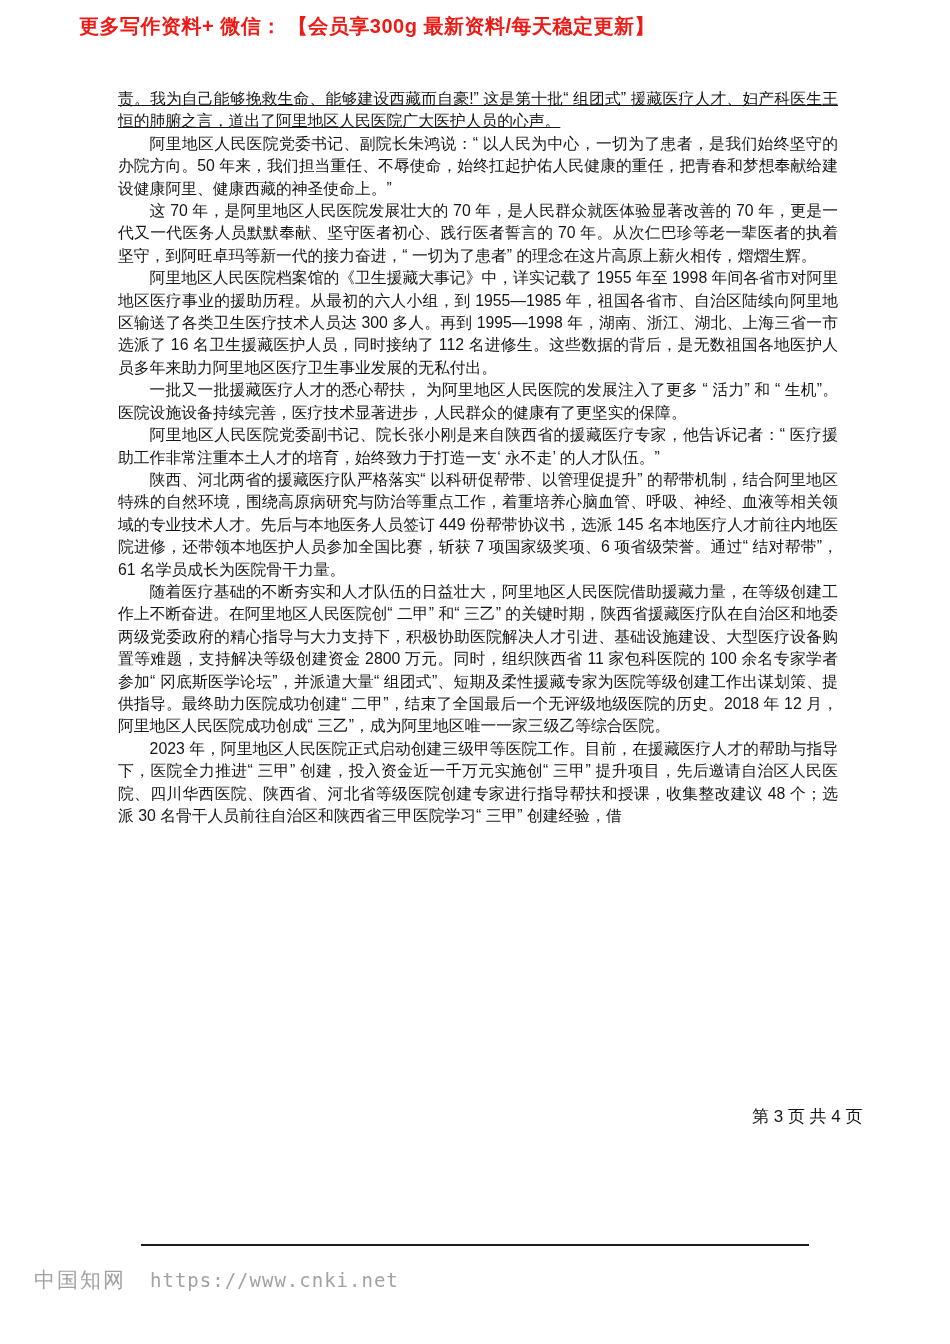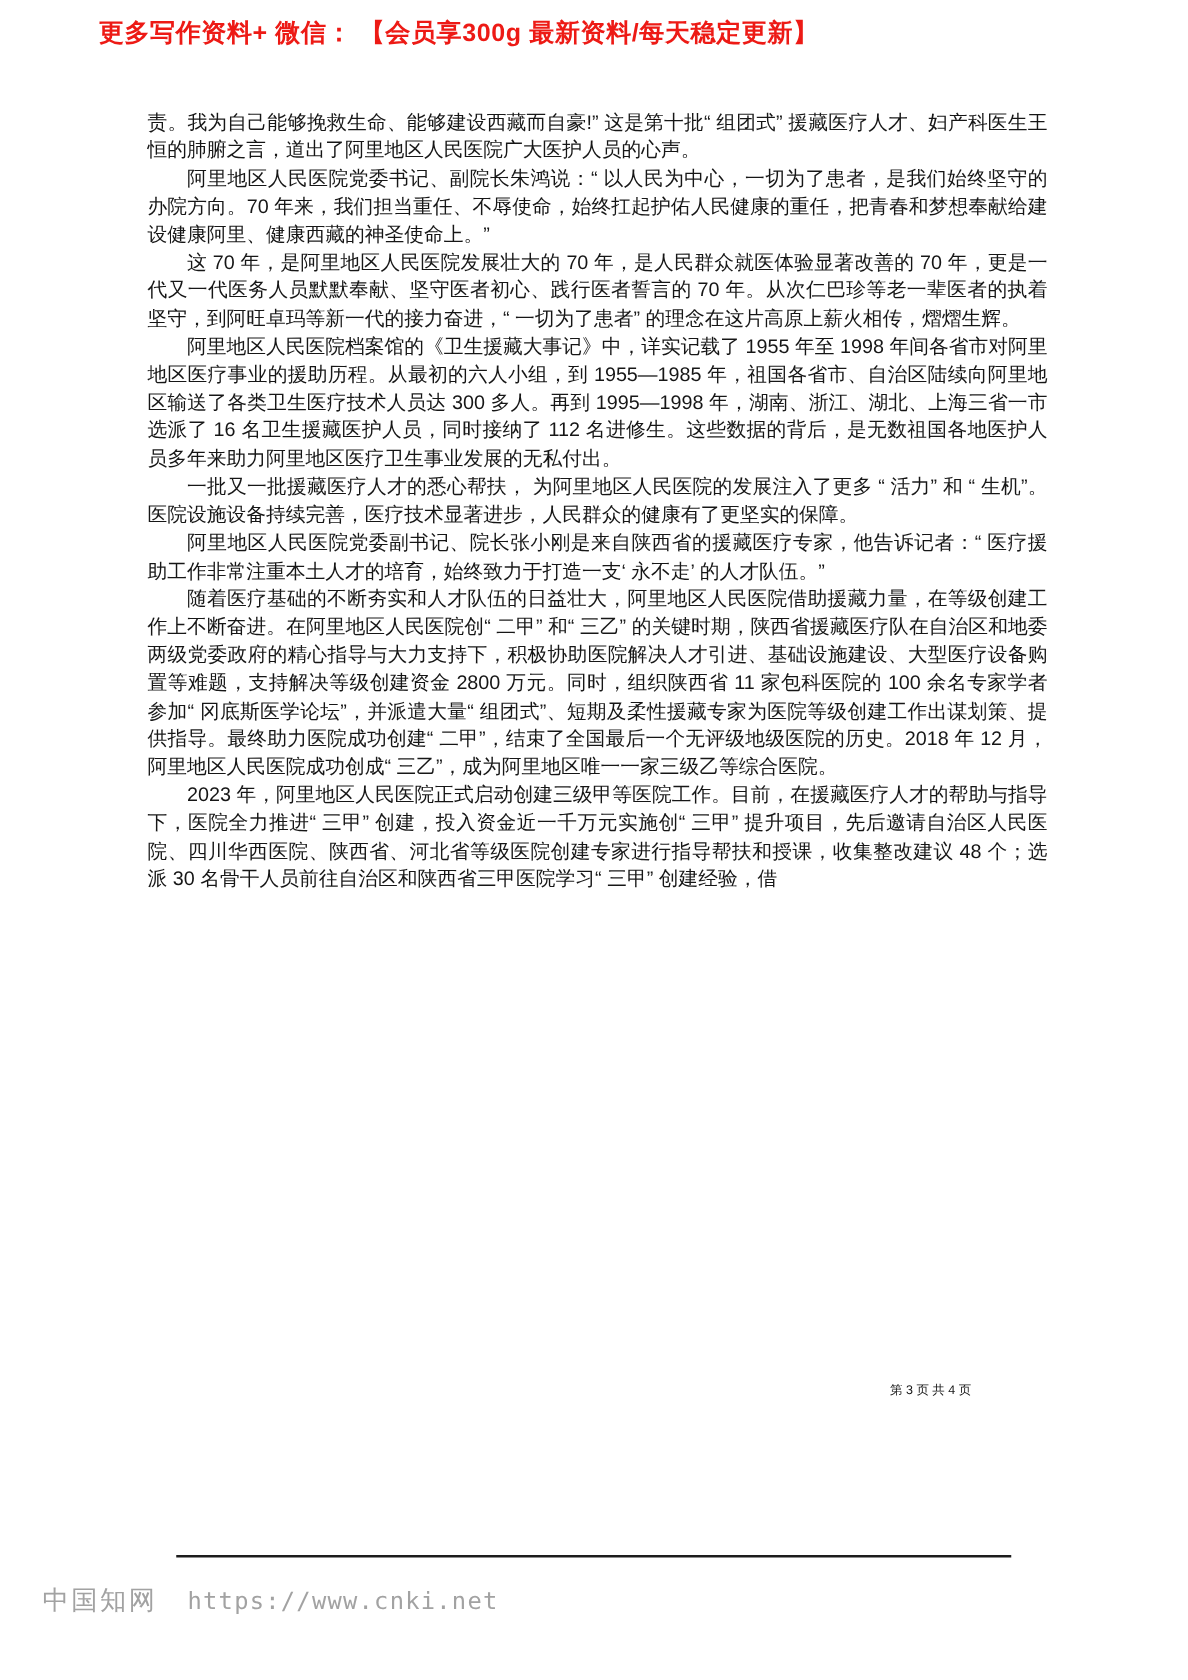--- a/index.html
+++ b/index.html
@@ -19,24 +19,24 @@
     white-space: nowrap;
   }
   .article {
     position: absolute; left: 118px; top: 88px; width: 720px;
     font-size: 15.8px; line-height: 22.4px;
     color: #161616;
     text-align: justify;
     text-justify: inter-character;
   }
   .article p { margin: 0; padding: 0; text-indent: 2em; }
-  .article p.noindent { text-indent: 0; }
+  .article p.noindent { text-indent: 0; text-decoration: underline; }
   .pagenum {
-    position: absolute; left: 712px; top: 1105px;
-    font-size: 10px; color: #161616; white-space: nowrap; text-align: center;
+    position: absolute; left: 752px; top: 1105px;
+    font-size: 17px; color: #161616; white-space: nowrap; text-align: center;
   }
   .divider {
     position: absolute; left: 141px; top: 1244px;
     width: 668px; height: 2px; background: #1c1c1c;
   }
   .watermark {
     position: absolute; left: 34px; top: 1266px;
     color: var(--wm-color, #a2a2a2); white-space: nowrap;
   }
   .wm-brand {
@@ -50,25 +50,26 @@
 </style>
 </head>
 <body style="--promo-color: #ed1a15; --wm-color: #a2a2a2;">
 
 <div class="page">
 
   <div class="promo">更多写作资料+ 微信： 【会员享300g 最新资料/每天稳定更新】</div>
 
   <div class="article">
     <p class="noindent">责。我为自己能够挽救生命、能够建设西藏而自豪!” 这是第十批“ 组团式” 援藏医疗人才、妇产科医生王恒的肺腑之言，道出了阿里地区人民医院广大医护人员的心声。</p>
-    <p>阿里地区人民医院党委书记、副院长朱鸿说：“ 以人民为中心，一切为了患者，是我们始终坚守的办院方向。70 年来，我们担当重任、不辱使命，始终扛起护佑人民健康的重任，把青春和梦想奉献给建设健康阿里、健康西藏的神圣使命上。”</p>
+    <p>阿里地区人民医院党委书记、副院长朱鸿说：“ 以人民为中心，一切为了患者，是我们始终坚守的办院方向。50 年来，我们担当重任、不辱使命，始终扛起护佑人民健康的重任，把青春和梦想奉献给建设健康阿里、健康西藏的神圣使命上。”</p>
     <p>这 70 年，是阿里地区人民医院发展壮大的 70 年，是人民群众就医体验显著改善的 70 年，更是一代又一代医务人员默默奉献、坚守医者初心、践行医者誓言的 70 年。从次仁巴珍等老一辈医者的执着坚守，到阿旺卓玛等新一代的接力奋进，“ 一切为了患者” 的理念在这片高原上薪火相传，熠熠生辉。</p>
     <p>阿里地区人民医院档案馆的《卫生援藏大事记》中，详实记载了 1955 年至 1998 年间各省市对阿里地区医疗事业的援助历程。从最初的六人小组，到 1955—1985 年，祖国各省市、自治区陆续向阿里地区输送了各类卫生医疗技术人员达 300 多人。再到 1995—1998 年，湖南、浙江、湖北、上海三省一市选派了 16 名卫生援藏医护人员，同时接纳了 112 名进修生。这些数据的背后，是无数祖国各地医护人员多年来助力阿里地区医疗卫生事业发展的无私付出。</p>
     <p>一批又一批援藏医疗人才的悉心帮扶， 为阿里地区人民医院的发展注入了更多 “ 活力” 和 “ 生机”。医院设施设备持续完善，医疗技术显著进步，人民群众的健康有了更坚实的保障。</p>
     <p>阿里地区人民医院党委副书记、院长张小刚是来自陕西省的援藏医疗专家，他告诉记者：“ 医疗援助工作非常注重本土人才的培育，始终致力于打造一支‘ 永不走’ 的人才队伍。”</p>
+    <p>陕西、河北两省的援藏医疗队严格落实“ 以科研促帮带、以管理促提升” 的帮带机制，结合阿里地区特殊的自然环境，围绕高原病研究与防治等重点工作，着重培养心脑血管、呼吸、神经、血液等相关领域的专业技术人才。先后与本地医务人员签订 449 份帮带协议书，选派 145 名本地医疗人才前往内地医院进修，还带领本地医护人员参加全国比赛，斩获 7 项国家级奖项、6 项省级荣誉。通过“ 结对帮带”，61 名学员成长为医院骨干力量。</p>
     <p>随着医疗基础的不断夯实和人才队伍的日益壮大，阿里地区人民医院借助援藏力量，在等级创建工作上不断奋进。在阿里地区人民医院创“ 二甲” 和“ 三乙” 的关键时期，陕西省援藏医疗队在自治区和地委两级党委政府的精心指导与大力支持下，积极协助医院解决人才引进、基础设施建设、大型医疗设备购置等难题，支持解决等级创建资金 2800 万元。同时，组织陕西省 11 家包科医院的 100 余名专家学者参加“ 冈底斯医学论坛”，并派遣大量“ 组团式”、短期及柔性援藏专家为医院等级创建工作出谋划策、提供指导。最终助力医院成功创建“ 二甲”，结束了全国最后一个无评级地级医院的历史。2018 年 12 月，阿里地区人民医院成功创成“ 三乙”，成为阿里地区唯一一家三级乙等综合医院。</p>
     <p>2023 年，阿里地区人民医院正式启动创建三级甲等医院工作。目前，在援藏医疗人才的帮助与指导下，医院全力推进“ 三甲” 创建，投入资金近一千万元实施创“ 三甲” 提升项目，先后邀请自治区人民医院、四川华西医院、陕西省、河北省等级医院创建专家进行指导帮扶和授课，收集整改建议 48 个；选派 30 名骨干人员前往自治区和陕西省三甲医院学习“ 三甲” 创建经验，借</p>
   </div>
 
   <div class="pagenum">第 3 页 共 4 页</div>
 
   <div class="divider"></div>
 
   <div class="watermark">
     <span class="wm-brand">中国知网</span><span class="wm-url">https://www.cnki.net</span>

